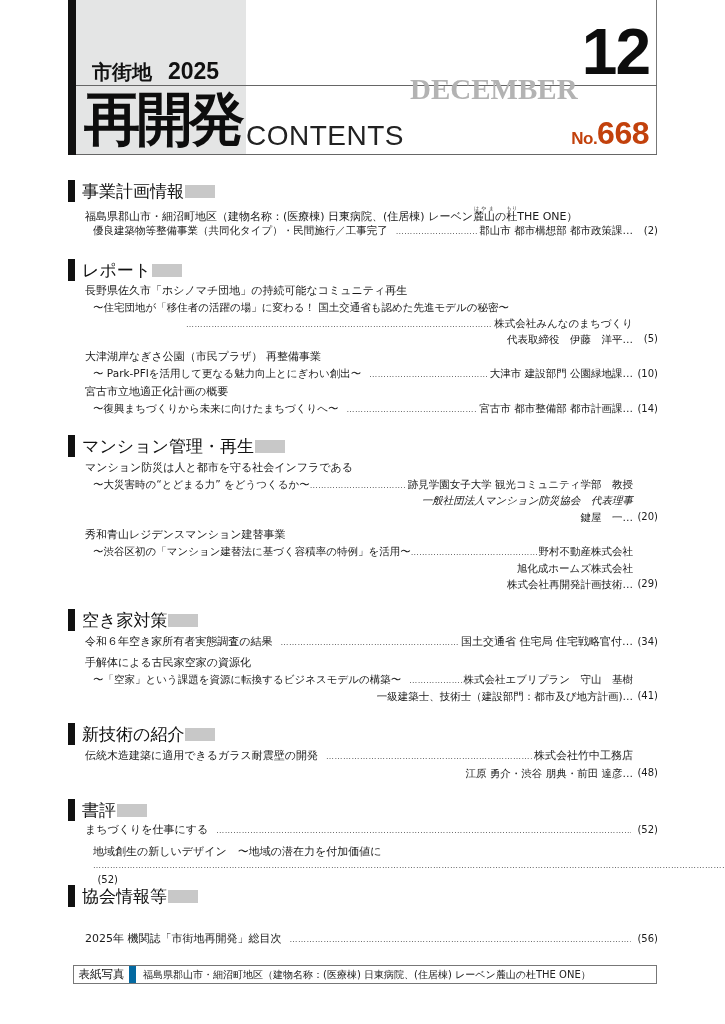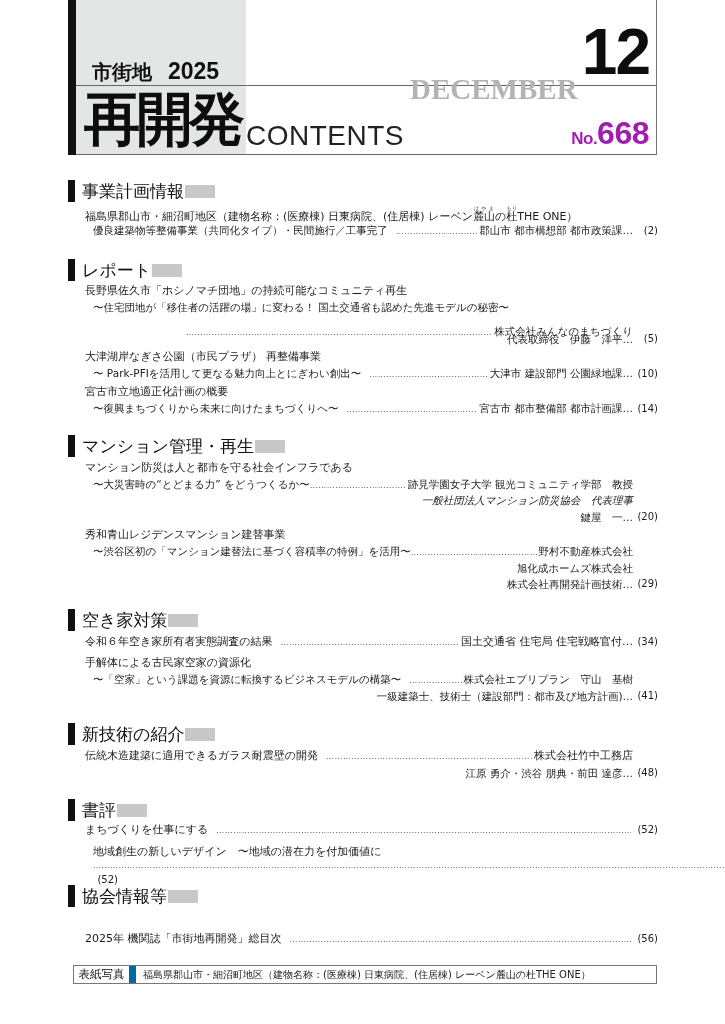--- a/index.html
+++ b/index.html
@@ -12,21 +12,21 @@
     .hdr-gray { position: absolute; left: 8px; top: 0; width: 170px; height: 155px; background: #e4e5e5; }
     .hdr-rightline { position: absolute; right: 0; top: 0; width: 1px; height: 155px; background: #777; }
     .hdr-midline { position: absolute; left: 8px; top: 85px; width: 581px; height: 1px; background: #666; }
     .hdr-botline { position: absolute; left: 8px; top: 154px; width: 581px; height: 1px; background: #666; }
     .hdr-sub { position: absolute; left: 24px; top: 58px; font-family: "Liberation Sans", sans-serif; font-weight: bold; font-size: 20px; letter-spacing: 0px; color: #111; }
     .hdr-sub .yr { margin-left: 16px; font-size: 23px; }
     .hdr-title { position: absolute; left: 16px; top: 86px; font-family: "DejaVu Sans", sans-serif; font-weight: bold; font-size: 58px; letter-spacing: -4px; line-height: 66px; color: #0d0d0d; transform: scaleX(0.97); transform-origin: left; }
     .hdr-contents { position: absolute; left: 178px; top: 120px; font-family: "Liberation Sans", sans-serif; font-size: 28px; font-weight: normal; color: #222; letter-spacing: 0.5px; }
     .hdr-month { position: absolute; left: 342px; top: 53px; font-family: "Liberation Serif", serif; font-weight: bold; font-size: 29px; color: #b3b3b3; letter-spacing: 0px; margin-top: 20px; }
     .hdr-issue { position: absolute; right: 8px; top: 20px; font-family: "Liberation Sans", sans-serif; font-weight: bold; font-size: 64px; line-height: 64px; color: #0d0d0d; letter-spacing: -2px; }
-    .hdr-no { position: absolute; right: 8px; top: 115px; font-family: "Liberation Sans", sans-serif; font-weight: bold; color: #a21caf; white-space: nowrap; }
+    .hdr-no { position: absolute; right: 8px; top: 115px; font-family: "Liberation Sans", sans-serif; font-weight: bold; color: #c2410c; white-space: nowrap; }
     .hdr-no .lbl { font-size: 17px; letter-spacing: -0.5px; }
     .hdr-no .num { font-size: 32px; letter-spacing: -0.5px; }
 
     
     .section { position: absolute; left: 68px; width: 590px; }
     .sec-head { position: relative; height: 24px; display: flex; align-items: center; }
     .sec-bar { width: 7px; height: 22px; background: #111; margin-right: 7px; flex: none; }
     .sec-title { font-size: 17px; font-weight: normal; color: #111; letter-spacing: 0px; white-space: nowrap; }
     .sec-tab { width: 30px; height: 13px; background: #c8c8c8; margin-left: 1px; flex: none; }
 
@@ -91,21 +91,21 @@
 
 <div class="section" style="top:258px; height:165px;">
   <div class="sec-head">
     <div class="sec-bar"></div>
     <div class="sec-title">レポート</div>
     <div class="sec-tab"></div>
   </div>
 
   <div class="line title" style="top:26px;">長野県佐久市「ホシノマチ団地」の持続可能なコミュニティ再生</div>
   <div class="line sub" style="top:42px;">〜住宅団地が「移住者の活躍の場」に変わる！ 国土交通省も認めた先進モデルの秘密〜</div>
-  <div class="row" style="top:66px; left:118px;justify-content:center;">
+  <div class="row" style="top:58px; left:118px;justify-content:center;">
     <span class="dots" style="margin-left:0"></span>
     <span class="auth">株式会社みんなのまちづくり</span>
     <span class="page"></span>
   </div>
   <div class="right" style="top:74px;">
     <span>代表取締役　伊藤　洋平…</span>
     <span class="page">(5)</span>
   </div>
 
   <div class="line title" style="top:92px;">大津湖岸なぎさ公園（市民プラザ） 再整備事業</div>

